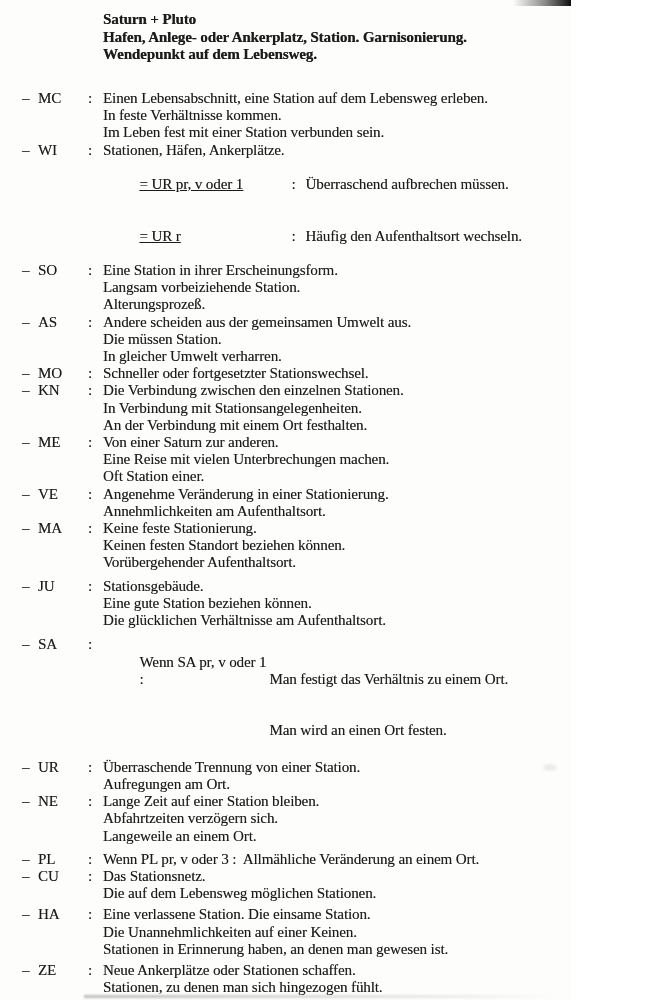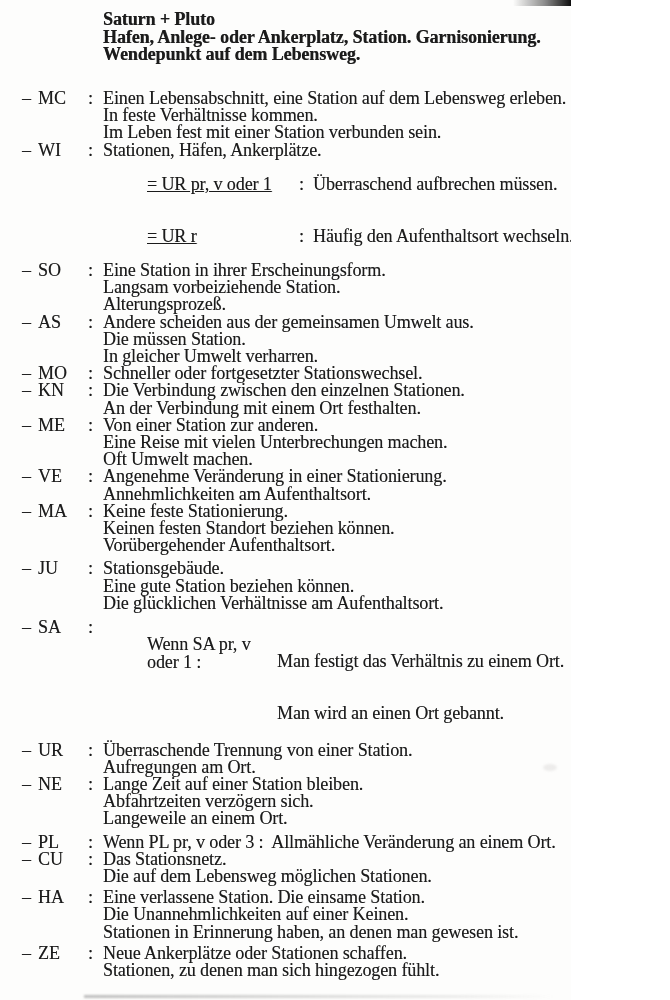--- a/index.html
+++ b/index.html
@@ -3,21 +3,21 @@
 <meta charset="utf-8">
 <style>
   html,body{margin:0;padding:0;background:#ffffff;}
   .page{
     position:relative;
     width:571px;height:1000px;
     background:#fdfdfc;
     overflow:hidden;
     font-family:"Liberation Serif","DejaVu Serif",serif;
     color:#1b1b1b;
-    font-size:18px;
+    font-size:15px;
   }
   
   .header{position:absolute;top:11px;left:103px;}
   .h-line{
     font-weight:700;
     line-height:17.5px;
     letter-spacing:-0.1px;
     text-shadow:0.35px 0 0 rgba(0,0,0,0.65);
     white-space:pre;
   }
@@ -122,32 +122,33 @@
         <div class="line">Schneller oder fortgesetzter Stationswechsel.</div>
       </div>
     </div>
 
     <div class="entry">
       <span class="dash">–</span>
       <span class="code">KN</span>
       <span class="colon">:</span>
       <div class="lines">
         <div class="line">Die Verbindung zwischen den einzelnen Stationen.</div>
+        <div class="line">In Verbindung mit Stationsangelegenheiten.</div>
         <div class="line">An der Verbindung mit einem Ort festhalten.</div>
       </div>
     </div>
 
     <div class="entry">
       <span class="dash">–</span>
       <span class="code">ME</span>
       <span class="colon">:</span>
       <div class="lines">
-        <div class="line">Von einer Station zur anderen.</div>
+        <div class="line">Von einer Saturn zur anderen.</div>
         <div class="line">Eine Reise mit vielen Unterbrechungen machen.</div>
-        <div class="line">Oft Umwelt machen.</div>
+        <div class="line">Oft Station einer.</div>
       </div>
     </div>
 
     <div class="entry">
       <span class="dash">–</span>
       <span class="code">VE</span>
       <span class="colon">:</span>
       <div class="lines">
         <div class="line">Angenehme Veränderung in einer Stationierung.</div>
         <div class="line">Annehmlichkeiten am Aufenthaltsort.</div>
@@ -178,21 +179,21 @@
 
     <div class="entry" style="margin-top:7px">
       <span class="dash">–</span>
       <span class="code">SA</span>
       <span class="colon">:</span>
       <div class="lines">
         <div class="line">
           <span class="cond">Wenn SA pr, v oder 1 :</span><span>Man festigt das Verhältnis zu einem Ort.</span>
         </div>
         <div class="line indent-cond">
-          <span>Man wird an einen Ort gebannt.</span>
+          <span>Man wird an einen Ort festen.</span>
         </div>
       </div>
     </div>
 
     <div class="entry" style="margin-top:2px">
       <span class="dash">–</span>
       <span class="code">UR</span>
       <span class="colon">:</span>
       <div class="lines">
         <div class="line">Überraschende Trennung von einer Station.</div>

